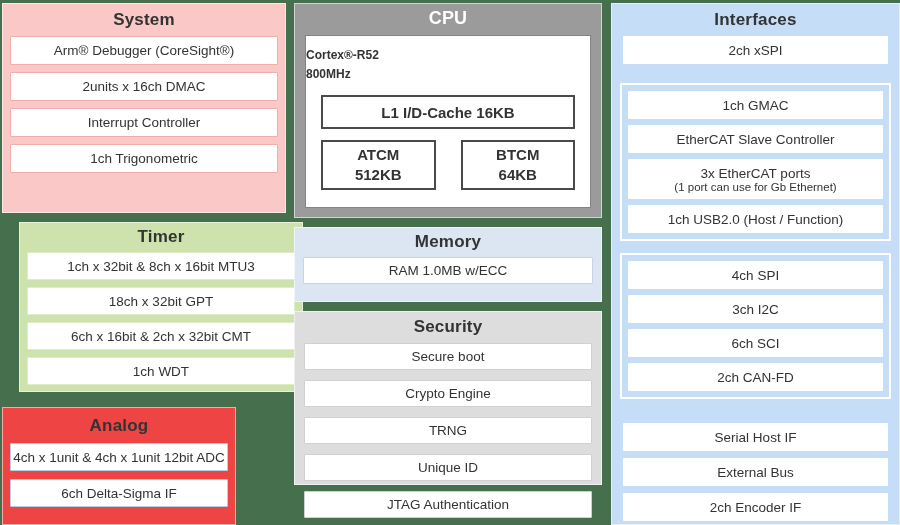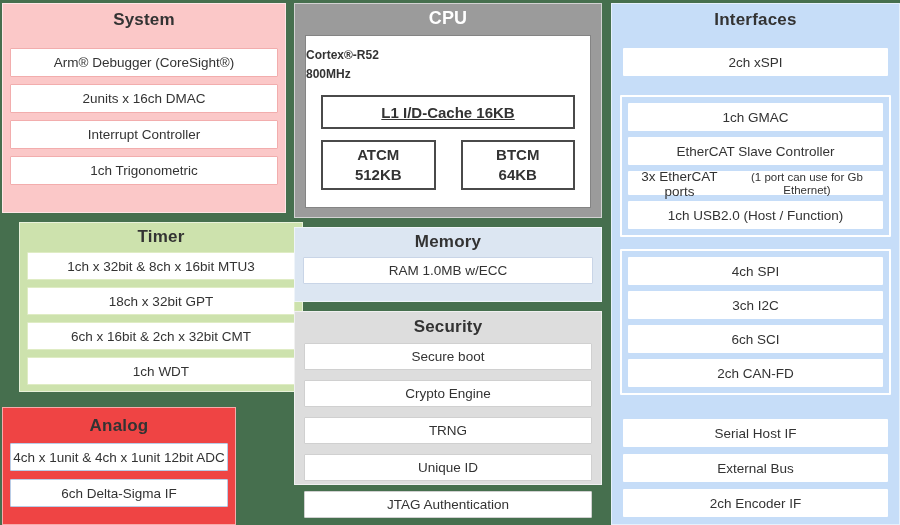--- a/index.html
+++ b/index.html
@@ -7,21 +7,21 @@
     position:relative; width:900px; height:525px; overflow:hidden;
     background:#466F4E;
     font-family:"Liberation Sans", sans-serif; color:#333;
   }
   .block {
     position:absolute; box-sizing:border-box;
     border:1px solid rgba(255,255,255,0.55);
   }
   .block-title {
     text-align:center; font-weight:bold; font-size:17px;
-    padding:6px 0 18px; color:#333; letter-spacing:0.2px;
+    padding:6px 0 6px; color:#333; letter-spacing:0.2px;
   }
   .item {
     background:#ffffff; margin:0 7px 7px; height:29px;
     display:flex; align-items:center; justify-content:center;
     font-size:13.5px; color:#333; border-radius:1px;
     box-sizing:border-box; text-align:center;
   }
   
   .system  { left:2px;  top:3px;   width:284px; height:210px; background:#FBC8C8; }
   .system .item { border:1px solid #f2adad; }
@@ -35,21 +35,21 @@
   .cpu     { left:294px; top:3px;  width:308px; height:215px; background:#9B9B9B; }
   .cpu .block-title { color:#ffffff; font-size:18px; padding:4px 0 4px; }
   .cpu-panel {
     position:absolute; left:10px; right:10px; top:31px; bottom:9px;
     background:#ffffff; border:1px solid #848484; box-sizing:border-box;
   }
   .cpu-core { margin-top:10px; font-weight:bold; font-size:12px; line-height:19px; }
   .cpu-cache {
     margin:11px 15px 0; height:34px; border:2px solid #4a4a4a; box-sizing:border-box;
     display:flex; align-items:center; justify-content:center;
-    font-weight:bold; font-size:15px;text-decoration:underline;
+    font-weight:bold; font-size:15px;
   }
   .cpu-tcm-row { display:flex; gap:25px; margin:11px 15px 0; }
   .cpu-tcm {
     flex:1; border:2px solid #4a4a4a; height:50px; box-sizing:border-box;
     display:flex; flex-direction:column; align-items:center; justify-content:center;
     font-weight:bold; font-size:15px; line-height:20px; text-align:center;
   }
   .memory  { left:294px; top:227px; width:308px; height:75px; background:#DCE6F2; }
   .memory .block-title { padding:4px 12px 5px; }
   .memory .item { border:1px solid #c9d5e7; margin:0 8px 7px; height:27px; }
@@ -59,21 +59,21 @@
   
   .interfaces { left:611px; top:3px; width:289px; height:522px; background:#C6DDF8; }
   .interfaces .item { margin:0 11px 7px; height:28px; border:none; }
   .if-gap { height:12px; }
   .if-group {
     border:2px solid #ffffff; margin:0 8px 12px; padding:6px 3px 0;
     border-radius:1px;
   }
   .if-group .item { margin:0 3px 6px; }
   .item.two-line {
-    height:24px; flex-direction:row; line-height:15px; padding-top:1px;
+    height:40px; flex-direction:column; line-height:15px; padding-top:1px;
   }
   .item .sub-line { font-size:11.5px; line-height:13px; }
   .item .sub-line:empty { display:none; }
 </style>
 </head>
 <body>
 
 <div class="canvas">
 
   <section class="block system">

